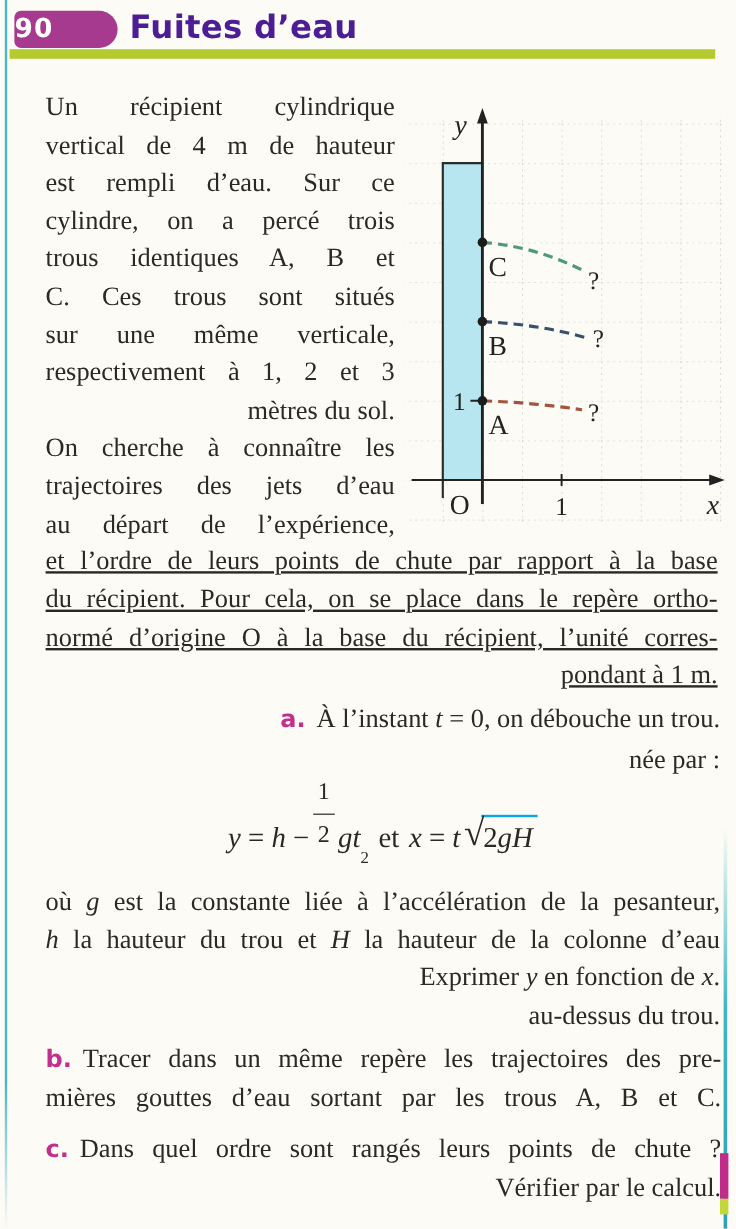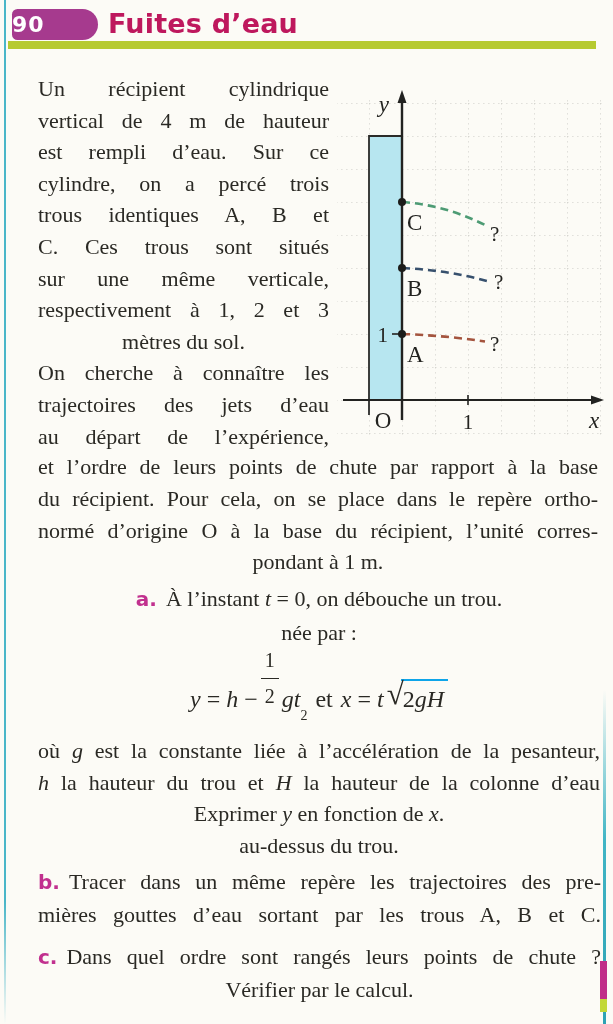--- a/index.html
+++ b/index.html
@@ -23,30 +23,30 @@
   .badge {
     position:absolute; left:12px; top:9px; width:86px; height:31px;
     background:#a63a8e; border-radius:6px 17px 17px 6px;
     display:flex; align-items:center; justify-content:flex-start;
     color:#fff; font-family:"DejaVu Sans", sans-serif; font-weight:bold;
     font-size:22px; letter-spacing:1px;
   }
   .ex-title {
     position:absolute; left:108px; top:8px;
     font-family:"DejaVu Sans", sans-serif; font-weight:bold;
-    font-size:27px; color:#be185d; letter-spacing:0.2px;
+    font-size:27px; color:#4c1d95; letter-spacing:0.2px;
   }
 
   .tblock { position:absolute; font-size:22px; }
   .just  { text-align:justify; text-align-last:justify; }
-  .plain { text-align:center; }
+  .plain { text-align:right; }
   .it { font-style:italic; }
 
   #introLeft { left:38px; top:73px;  width:291px; line-height:31.6px; }
-  #introFull { left:38px; top:451px; width:560px; line-height:31.8px; }
+  #introFull { left:38px; top:451px; width:560px; line-height:31.8px;text-decoration:underline; }
 
   #qa { left:38px; top:582px; width:562px; line-height:33px; }
   #qaAfter { left:38px; top:735px; width:562px; line-height:31.6px; }
   #qb { left:38px; top:866px; width:563px; line-height:32.5px; }
   #qc { left:38px; top:941px; width:563px; line-height:32.5px; }
 
   .qlabel {
     font-family:"DejaVu Sans", sans-serif; font-weight:bold;
     color:#c1308e; font-size:20px; padding-right:9px;
   }

